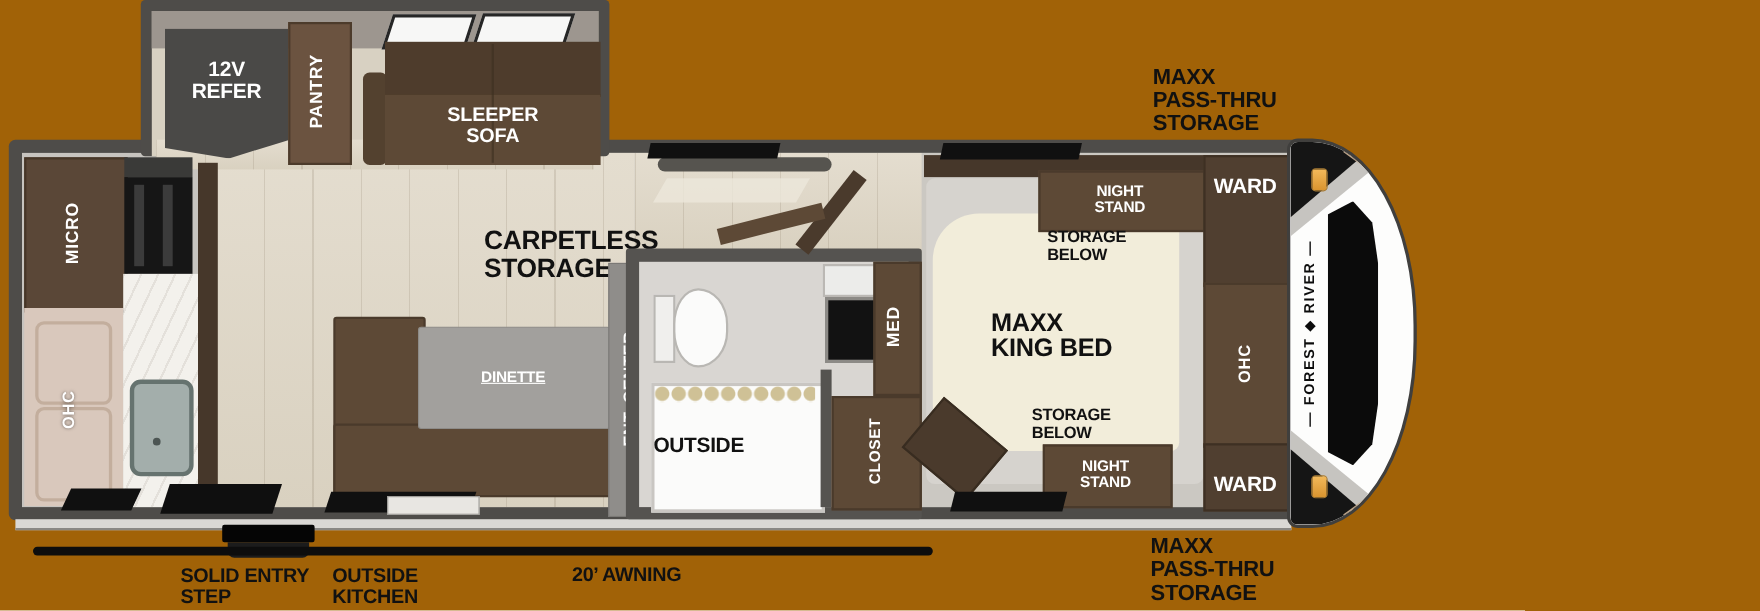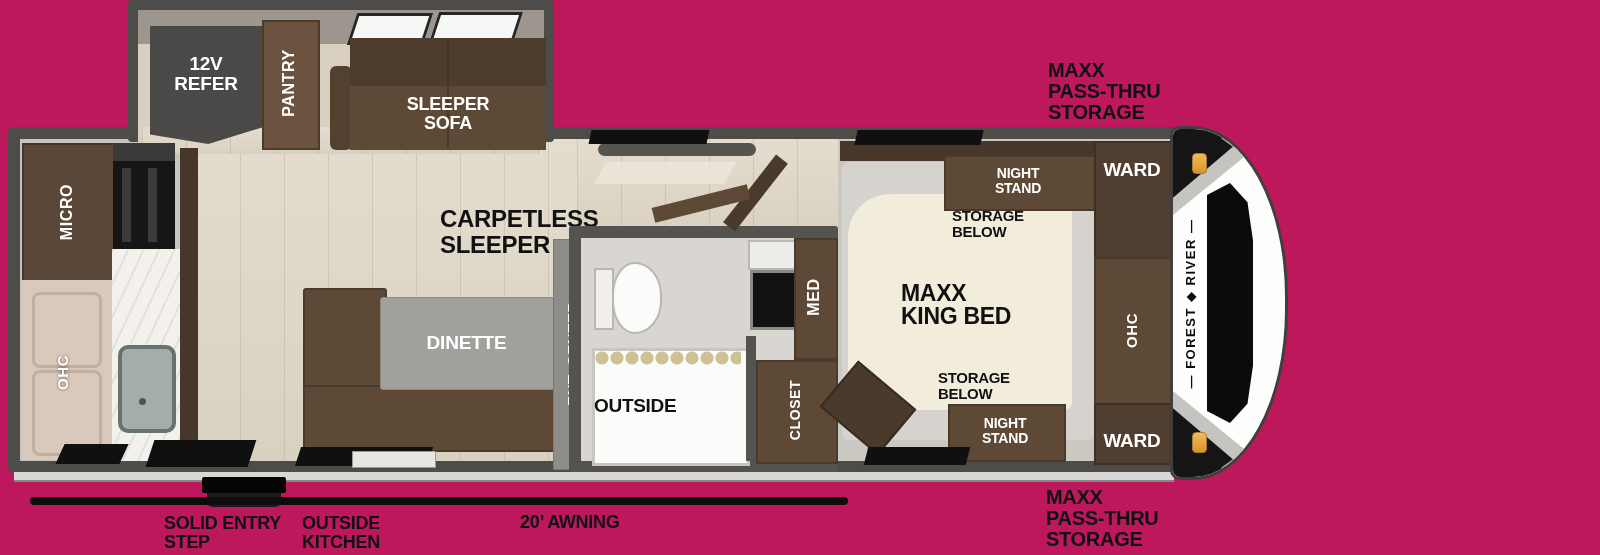--- a/index.html
+++ b/index.html
@@ -1,16 +1,16 @@
 <!DOCTYPE html>
 <html><head>
 <meta charset="utf-8">
 <style>
   html,body{margin:0;padding:0;background:#fff;}
-  #stage{position:relative;width:1600px;height:555px;background:#be185d;overflow:hidden;
+  #stage{position:relative;width:1600px;height:555px;background:#a16207;overflow:hidden;
          font-family:"Liberation Sans","DejaVu Sans",sans-serif;}
   .abs{position:absolute;}
   .lbl{position:absolute;font-weight:bold;color:#111;white-space:pre-line;
        letter-spacing:-0.3px;line-height:1.06;}
   .wlbl{position:absolute;font-weight:bold;color:#fff;text-align:center;white-space:pre-line;
         letter-spacing:-0.2px;line-height:1.05;display:flex;align-items:center;justify-content:center;}
   .vwrap{position:absolute;display:flex;align-items:center;justify-content:center;}
   .vwrap>span{transform:rotate(-90deg);white-space:nowrap;font-weight:bold;color:#fff;letter-spacing:0.6px;}
   .wood{background:
       repeating-linear-gradient(to right, rgba(125,110,88,0.18) 0 1px, transparent 1px 44px),
@@ -75,24 +75,24 @@
 
   <div class="abs" style="left:112px;top:249px;width:68px;height:212px;background:
        repeating-linear-gradient(115deg,rgba(160,150,140,.18) 0 2px,transparent 2px 14px),#f3f1ec;"></div>
   <div class="abs" style="left:118px;top:345px;width:50px;height:80px;background:#a3aeab;border:4px solid #66736f;border-radius:10px;"></div>
   <div class="abs" style="left:139px;top:398px;width:7px;height:7px;background:#4c5553;border-radius:50%;"></div>
   <div class="abs" style="left:180px;top:148px;width:18px;height:305px;background:#46372a;"></div>
 
   <div class="abs" style="left:303px;top:288px;width:80px;height:160px;background:#5d4936;border:2px solid #4a3a2b;border-radius:3px;"></div>
   <div class="abs" style="left:303px;top:385px;width:258px;height:63px;background:#5d4936;border:2px solid #4a3a2b;border-radius:3px;"></div>
   <div class="abs" style="left:380px;top:297px;width:173px;height:91px;background:#a2a09d;border:1px solid #8d8b88;border-radius:3px;"></div>
-  <div class="wlbl" style="left:382px;top:299px;width:169px;height:87px;font-size:19px;">DINETTE</div>
+  <div class="wlbl" style="left:382px;top:299px;width:169px;height:87px;font-size:14px;text-decoration:underline;">DINETTE</div>
 
   <div class="lbl" style="left:440px;top:206px;width:224px;font-size:24px;line-height:1.1;">CARPETLESS
-SLEEPER</div>
+STORAGE</div>
 
   <div class="abs" style="left:553px;top:239px;width:39px;height:229px;background:#8f8d8a;border:1px solid #7b7976;"></div>
   <div class="vwrap" style="left:553px;top:241px;width:39px;height:225px;">
     <span style="font-size:15px;">ENT. CENTER</span>
   </div>
 
   <div class="abs" style="left:569px;top:226px;width:269px;height:246px;background:#555350;border-radius:3px;"></div>
   <div class="abs" style="left:581px;top:238px;width:245px;height:223px;background:#d9d6d2;"></div>
 
   <div class="abs" style="left:594px;top:268px;width:16px;height:58px;background:#f0efed;border:2px solid #b9b7b3;"></div>

